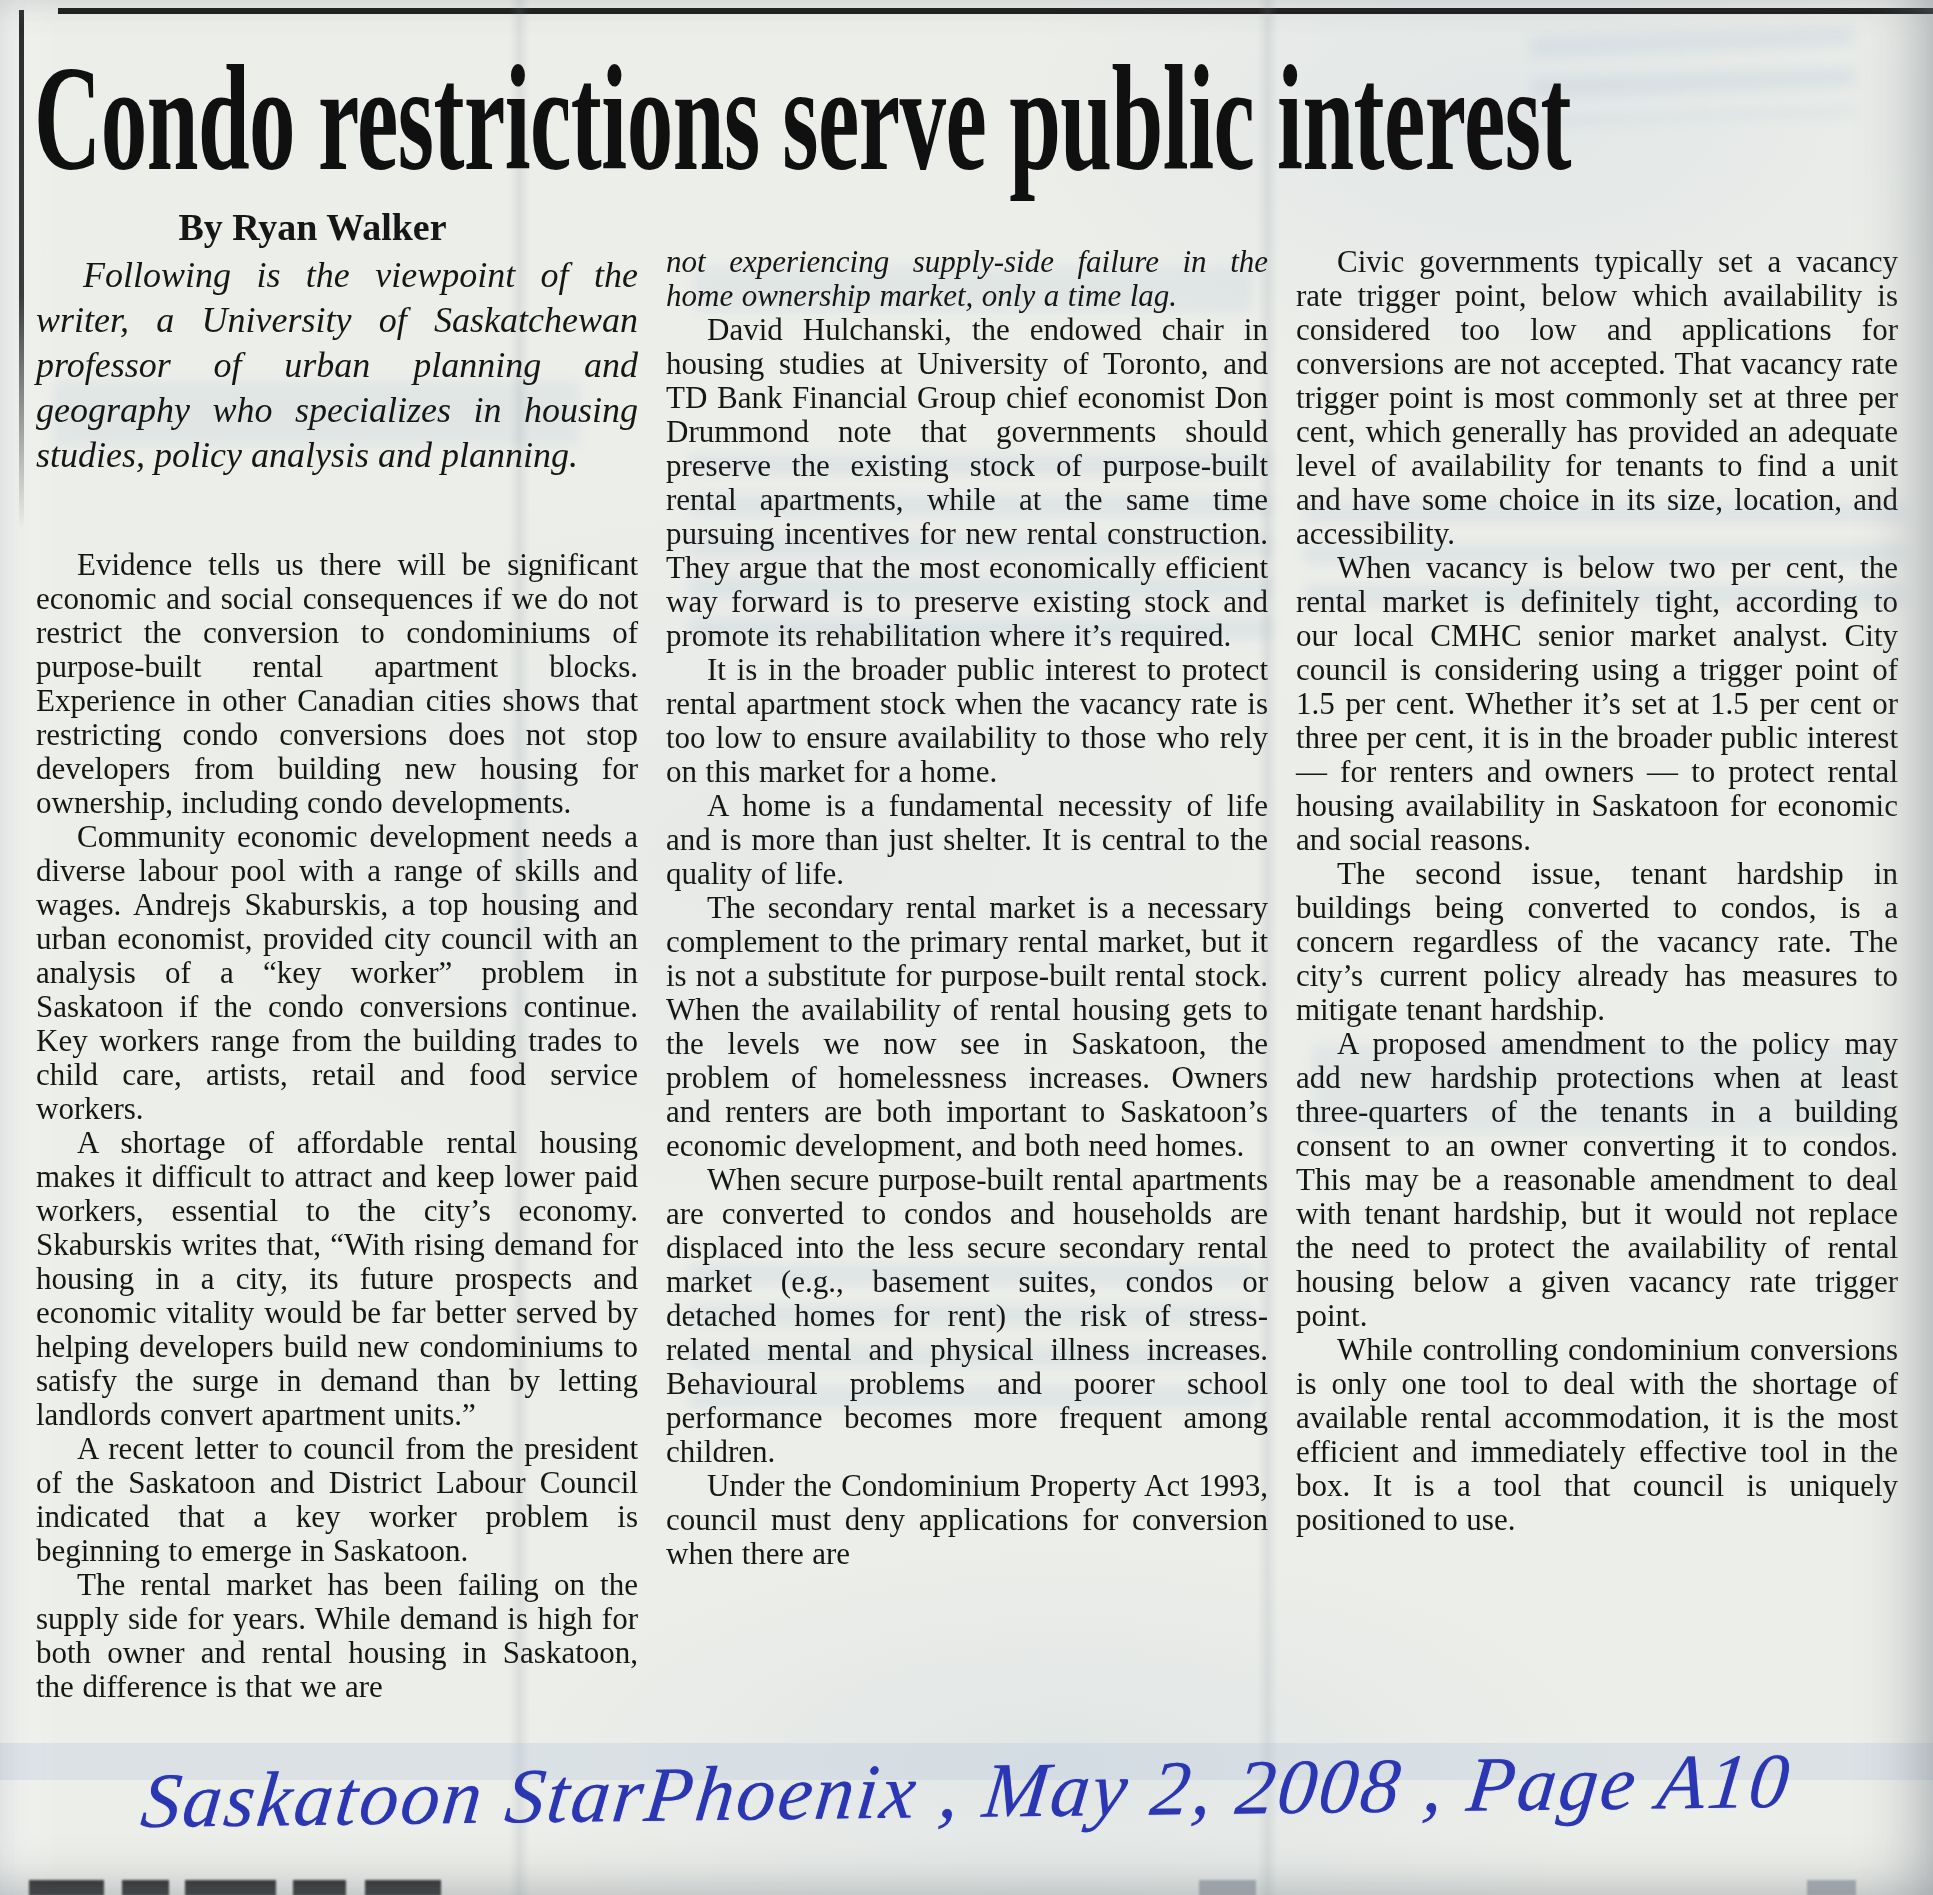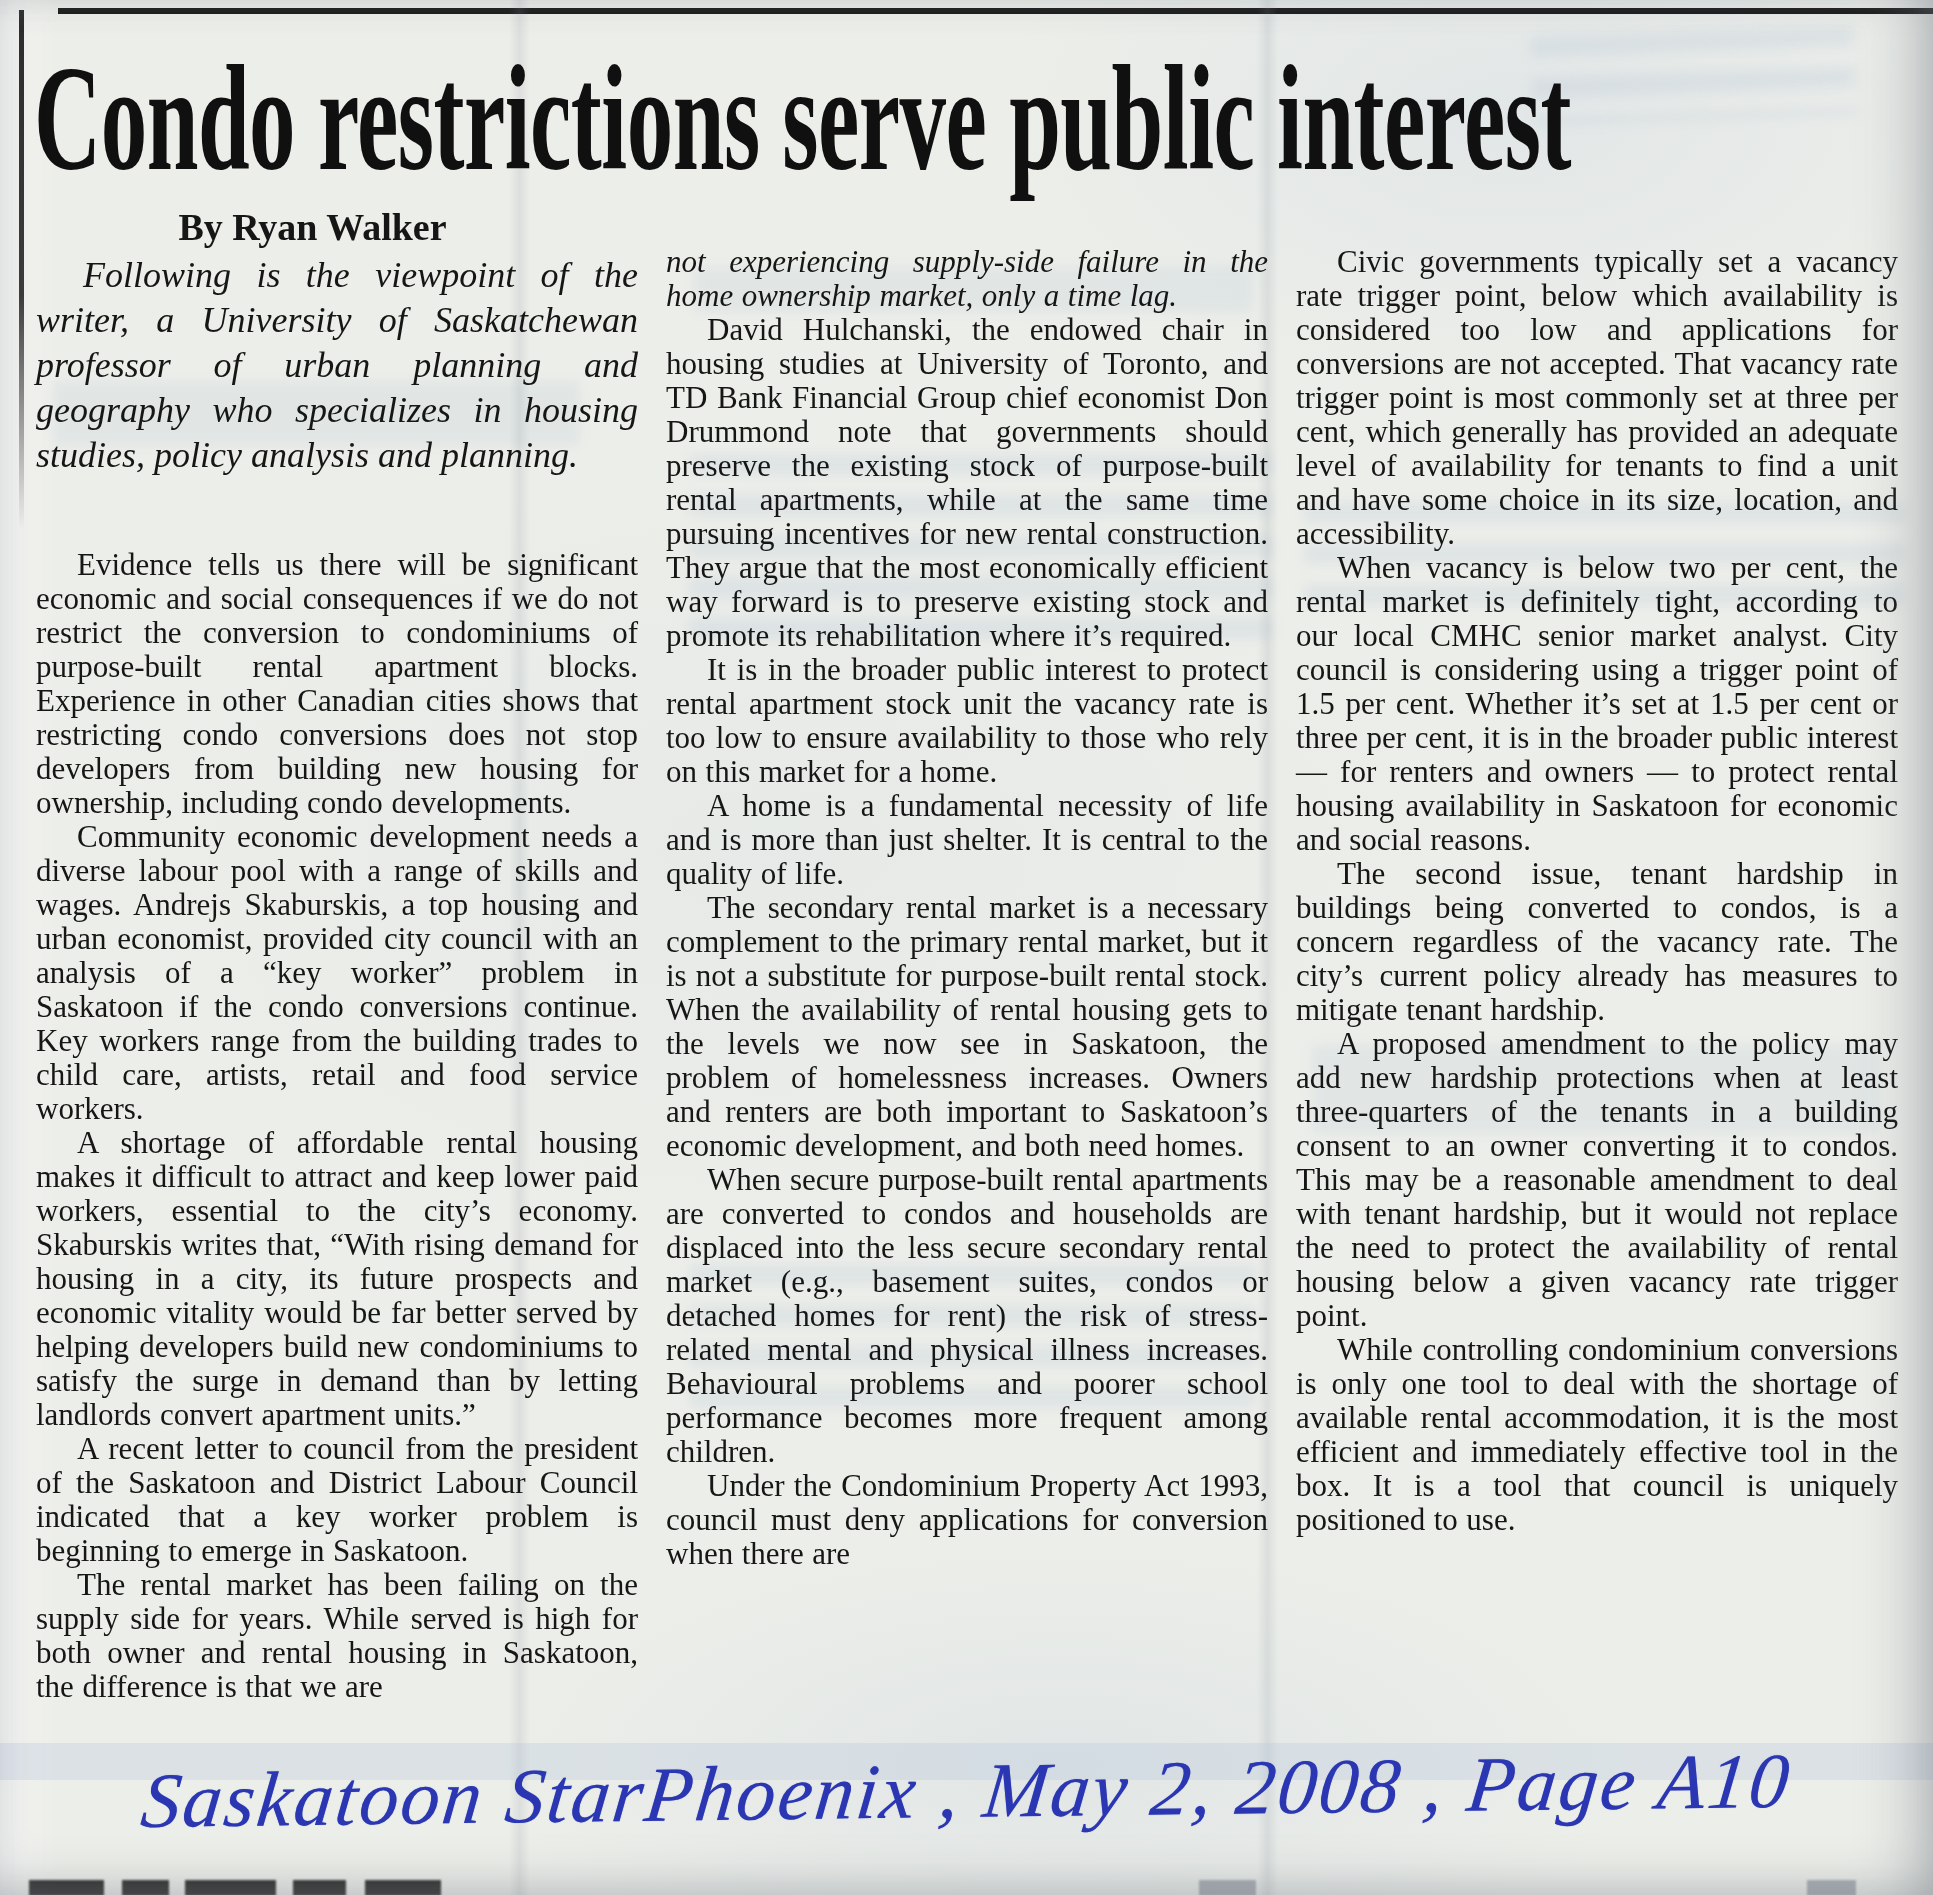--- a/index.html
+++ b/index.html
@@ -177,29 +177,29 @@
   <div class="columns">
 
     <div class="col">
       <div class="byline">By Ryan Walker</div>
       <p class="intro">Following is the viewpoint of the writer, a University of Saskatchewan professor of urban planning and geography who specializes in housing studies, policy analysis and planning.</p>
       <div class="col-body gap-top">
           <p class="body-para">Evidence tells us there will be significant economic and social consequences if we do not restrict the conversion to condominiums of purpose-built rental apartment blocks. Experience in other Canadian cities shows that restricting condo conversions does not stop developers from building new housing for ownership, including condo developments.</p>
           <p class="body-para">Community economic development needs a diverse labour pool with a range of skills and wages. Andrejs Skaburskis, a top housing and urban economist, provided city council with an analysis of a “key worker” problem in Saskatoon if the condo conversions continue. Key workers range from the building trades to child care, artists, retail and food service workers.</p>
           <p class="body-para">A shortage of affordable rental housing makes it difficult to attract and keep lower paid workers, essential to the city’s economy. Skaburskis writes that, “With rising demand for housing in a city, its future prospects and economic vitality would be far better served by helping developers build new condominiums to satisfy the surge in demand than by letting landlords convert apartment units.”</p>
           <p class="body-para">A recent letter to council from the president of the Saskatoon and District Labour Council indicated that a key worker problem is beginning to emerge in Saskatoon.</p>
-          <p class="body-para">The rental market has been failing on the supply side for years. While served is high for both owner and rental housing in Saskatoon, the difference is that we are</p>
+          <p class="body-para">The rental market has been failing on the supply side for years. While demand is high for both owner and rental housing in Saskatoon, the difference is that we are</p>
         </div>
     </div>
 
     <div class="col col-continuation">
       <div class="col-body">
           <p class="body-para no-indent">not experiencing supply-side failure in the home ownership market, only a time lag.</p>
           <p class="body-para">David Hulchanski, the endowed chair in housing studies at University of Toronto, and TD Bank Financial Group chief economist Don Drummond note that governments should preserve the existing stock of purpose-built rental apartments, while at the same time pursuing incentives for new rental construction. They argue that the most economically efficient way forward is to preserve existing stock and promote its rehabilitation where it’s required.</p>
-          <p class="body-para">It is in the broader public interest to protect rental apartment stock unit the vacancy rate is too low to ensure availability to those who rely on this market for a home.</p>
+          <p class="body-para">It is in the broader public interest to protect rental apartment stock when the vacancy rate is too low to ensure availability to those who rely on this market for a home.</p>
           <p class="body-para">A home is a fundamental necessity of life and is more than just shelter. It is central to the quality of life.</p>
           <p class="body-para">The secondary rental market is a necessary complement to the primary rental market, but it is not a substitute for purpose-built rental stock. When the availability of rental housing gets to the levels we now see in Saskatoon, the problem of homelessness increases. Owners and renters are both important to Saskatoon’s economic development, and both need homes.</p>
           <p class="body-para">When secure purpose-built rental apartments are converted to condos and households are displaced into the less secure secondary rental market (e.g., basement suites, condos or detached homes for rent) the risk of stress-related mental and physical illness increases. Behavioural problems and poorer school performance becomes more frequent among children.</p>
           <p class="body-para">Under the Condominium Property Act 1993, council must deny applications for conversion when there are</p>
         </div>
     </div>
 
     <div class="col col-continuation">
       <div class="col-body">
           <p class="body-para">Civic governments typically set a vacancy rate trigger point, below which availability is considered too low and applications for conversions are not accepted. That vacancy rate trigger point is most commonly set at three per cent, which generally has provided an adequate level of availability for tenants to find a unit and have some choice in its size, location, and accessibility.</p>

